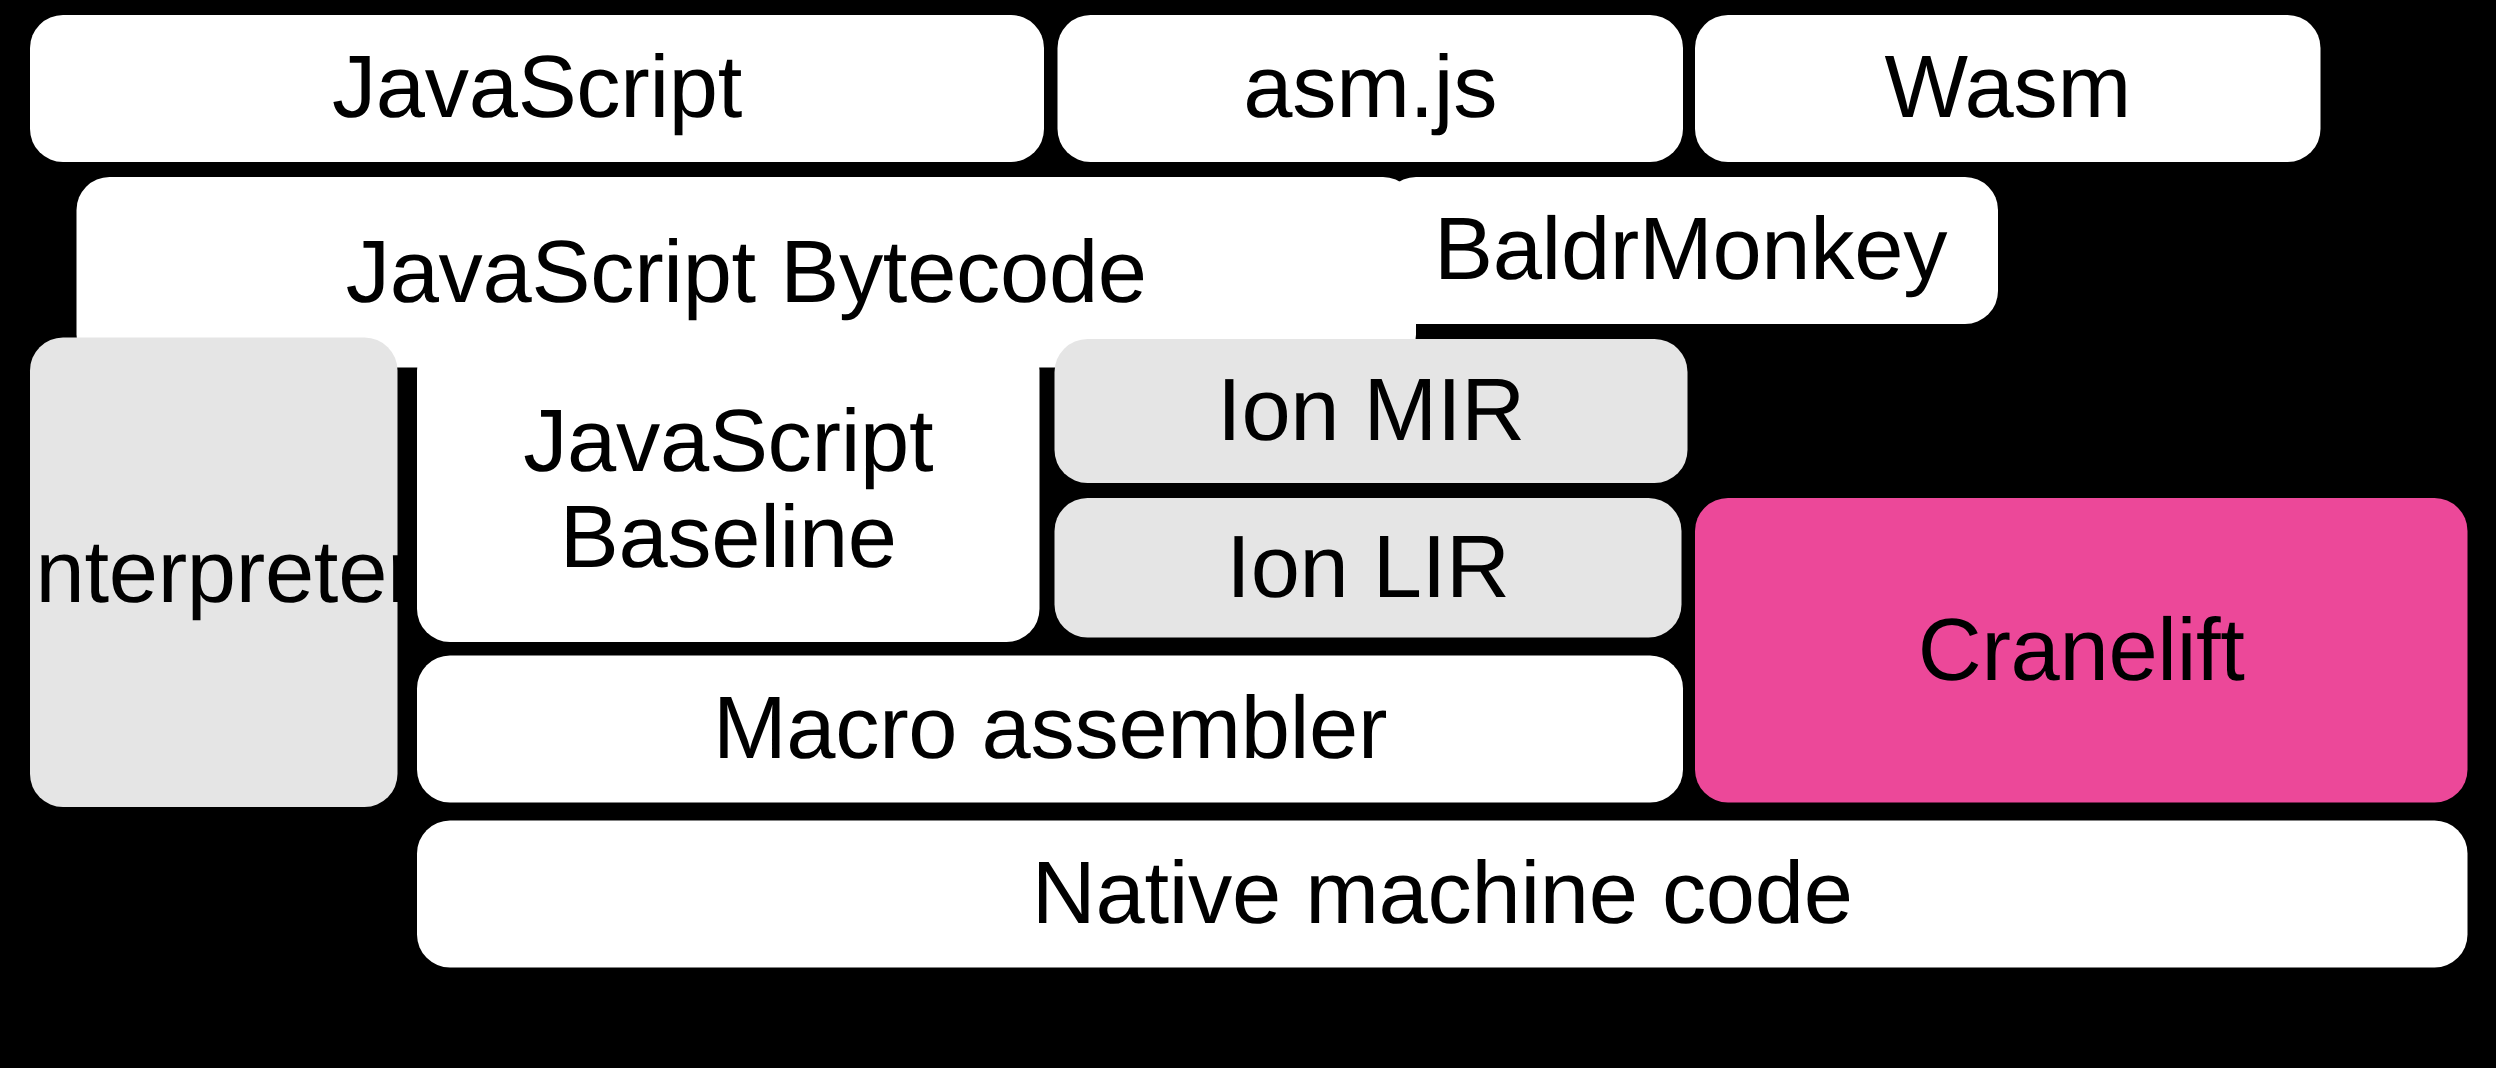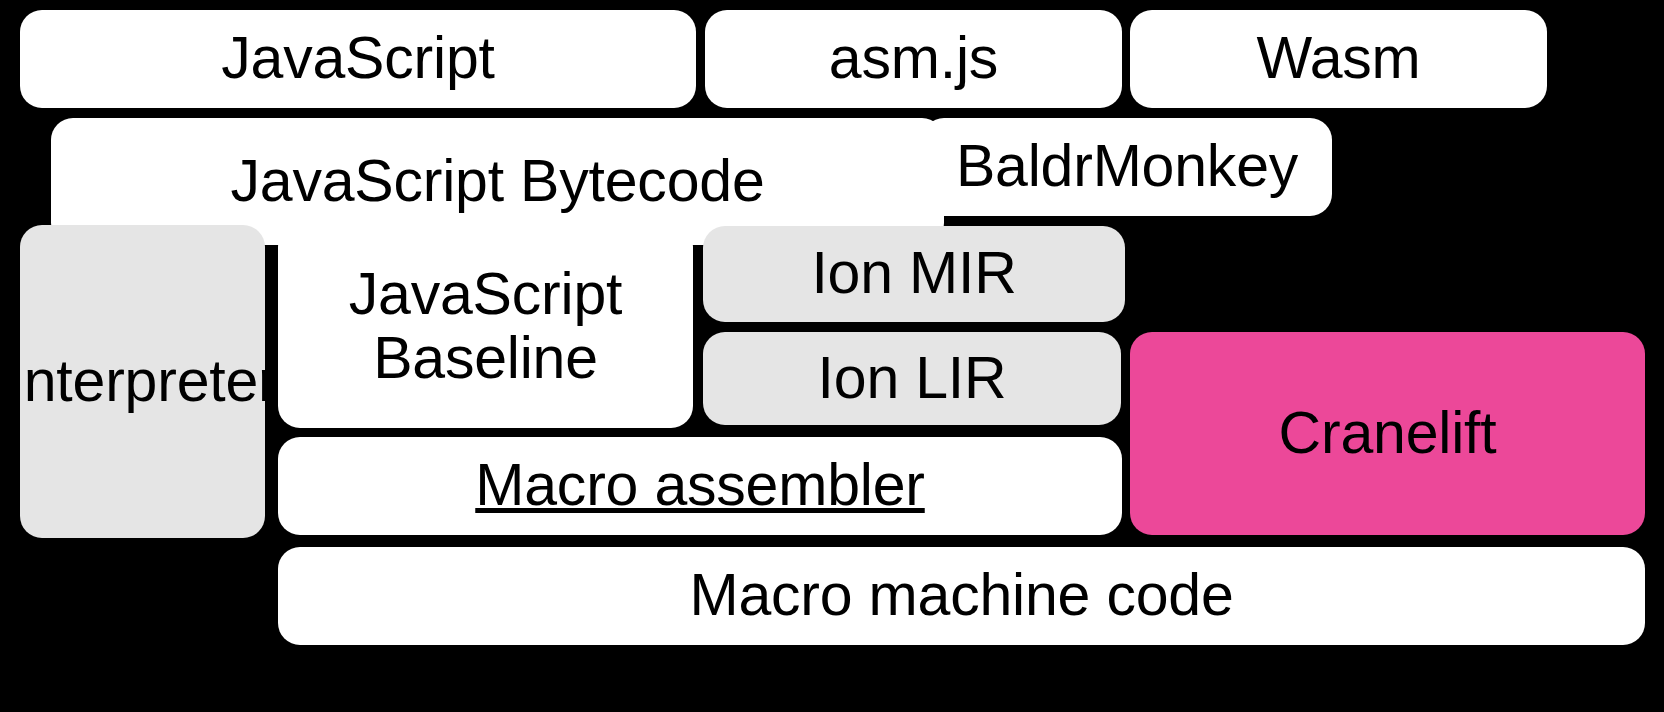--- a/index.html
+++ b/index.html
@@ -54,17 +54,17 @@
 
   <div class="box fill-white" style="left:278px; top:225px; width:415px; height:203px;">JavaScript
 Baseline</div>
 
   <div class="box fill-green" style="left:703px; top:226px; width:422px; height:96px;">Ion MIR</div>
 
   <div class="box fill-green" style="left:703px; top:332px; width:418px; height:93px;">Ion LIR</div>
 
   <div class="box fill-pink" style="left:1130px; top:332px; width:515px; height:203px;">Cranelift</div>
 
-  <div class="box fill-white" style="left:278px; top:437px; width:844px; height:98px;text-decoration:underline;">Macro assembler</div>
+  <div class="box fill-white" style="left:278px; top:437px; width:844px; height:98px;">Macro assembler</div>
 
-  <div class="box fill-white" style="left:278px; top:547px; width:1367px; height:98px;">Macro machine code</div>
+  <div class="box fill-white" style="left:278px; top:547px; width:1367px; height:98px;">Native machine code</div>
 
 </div>
 
 </body></html>

